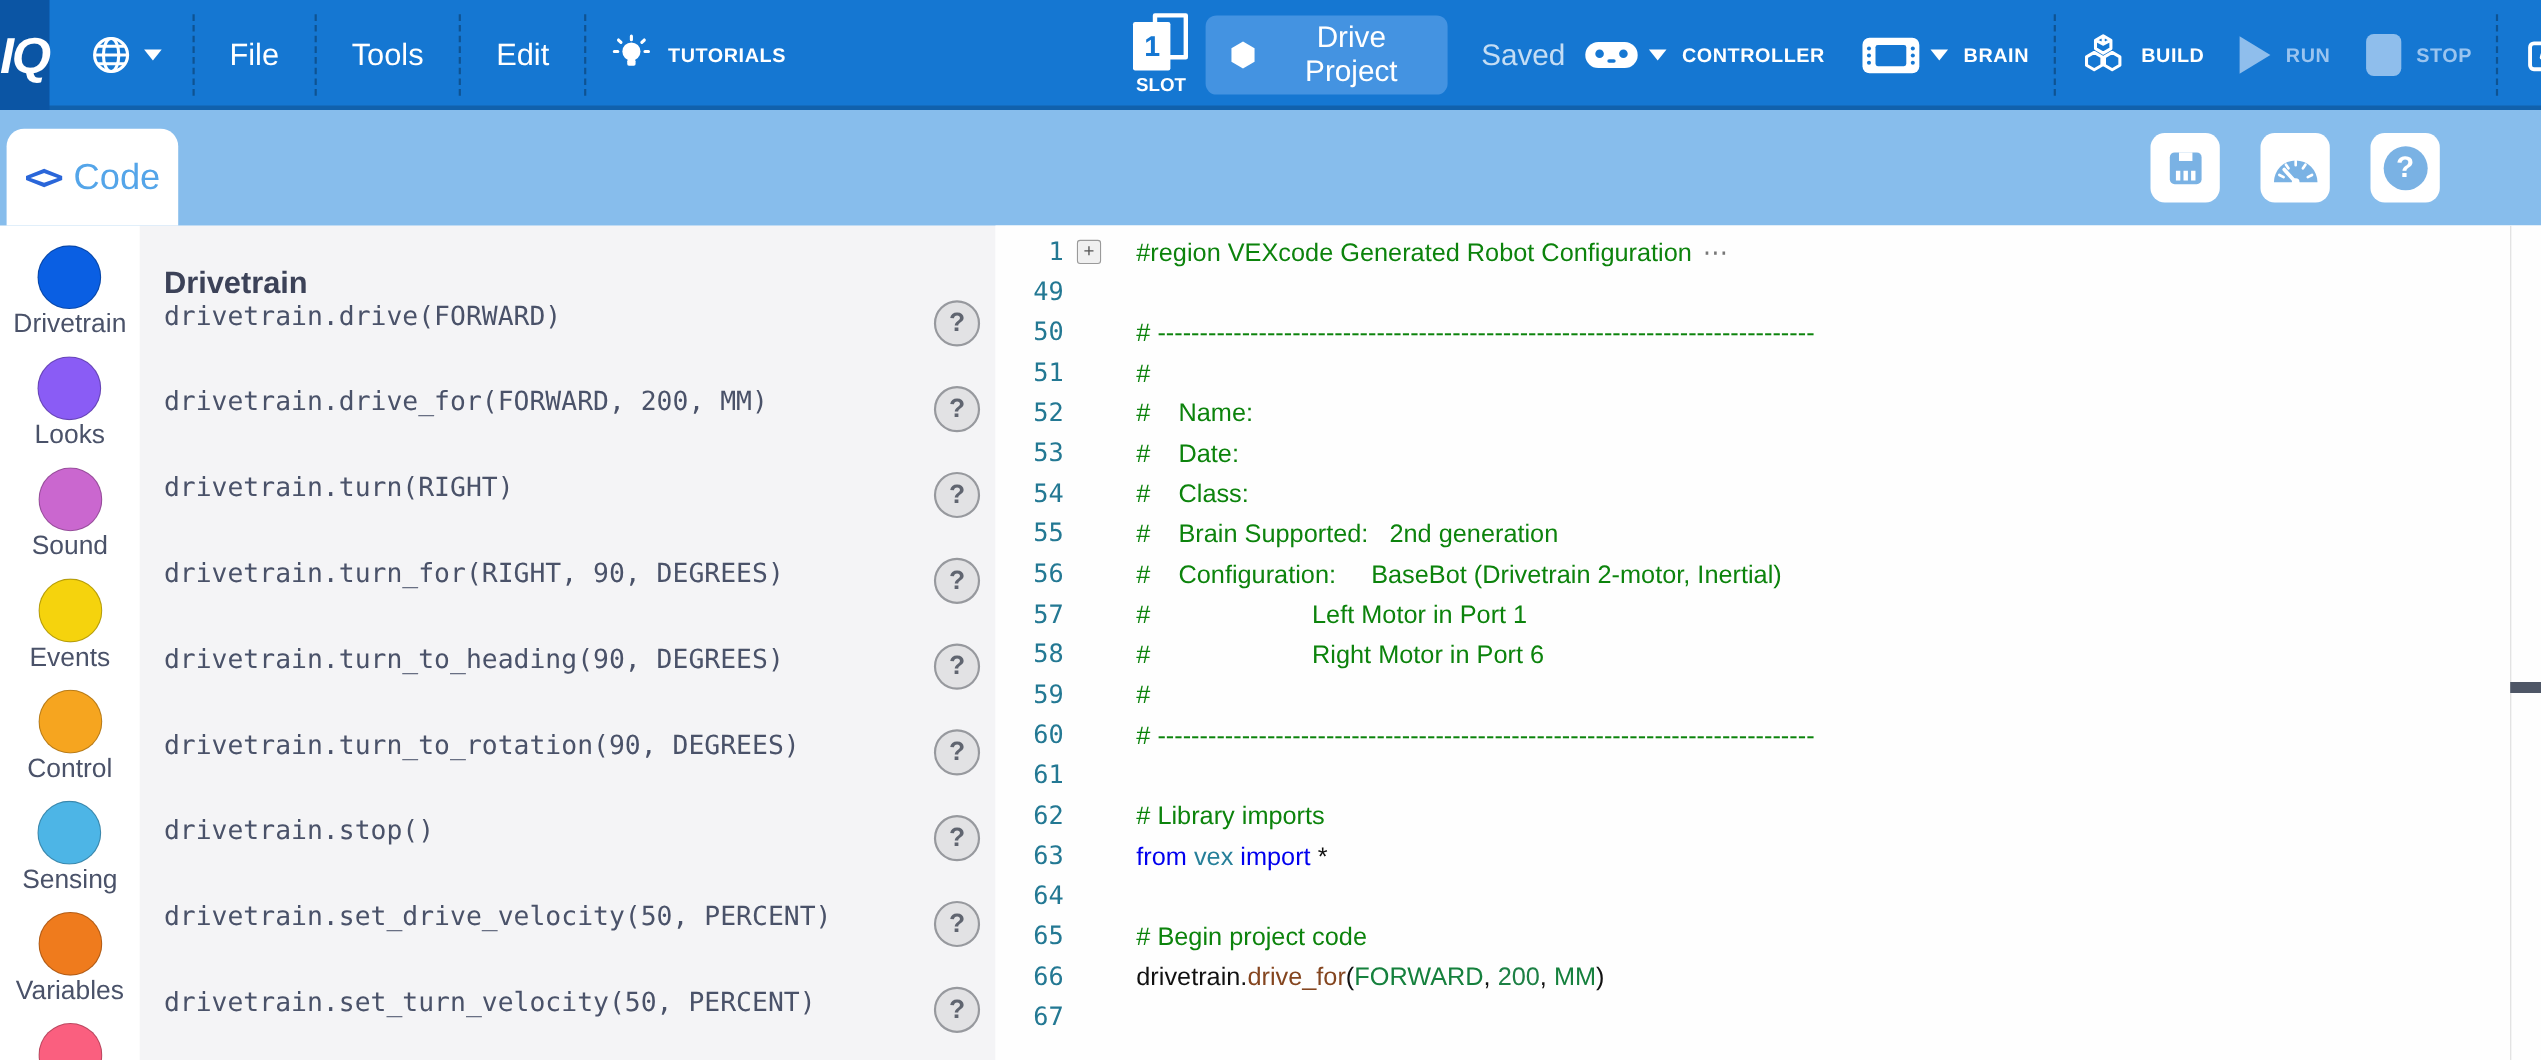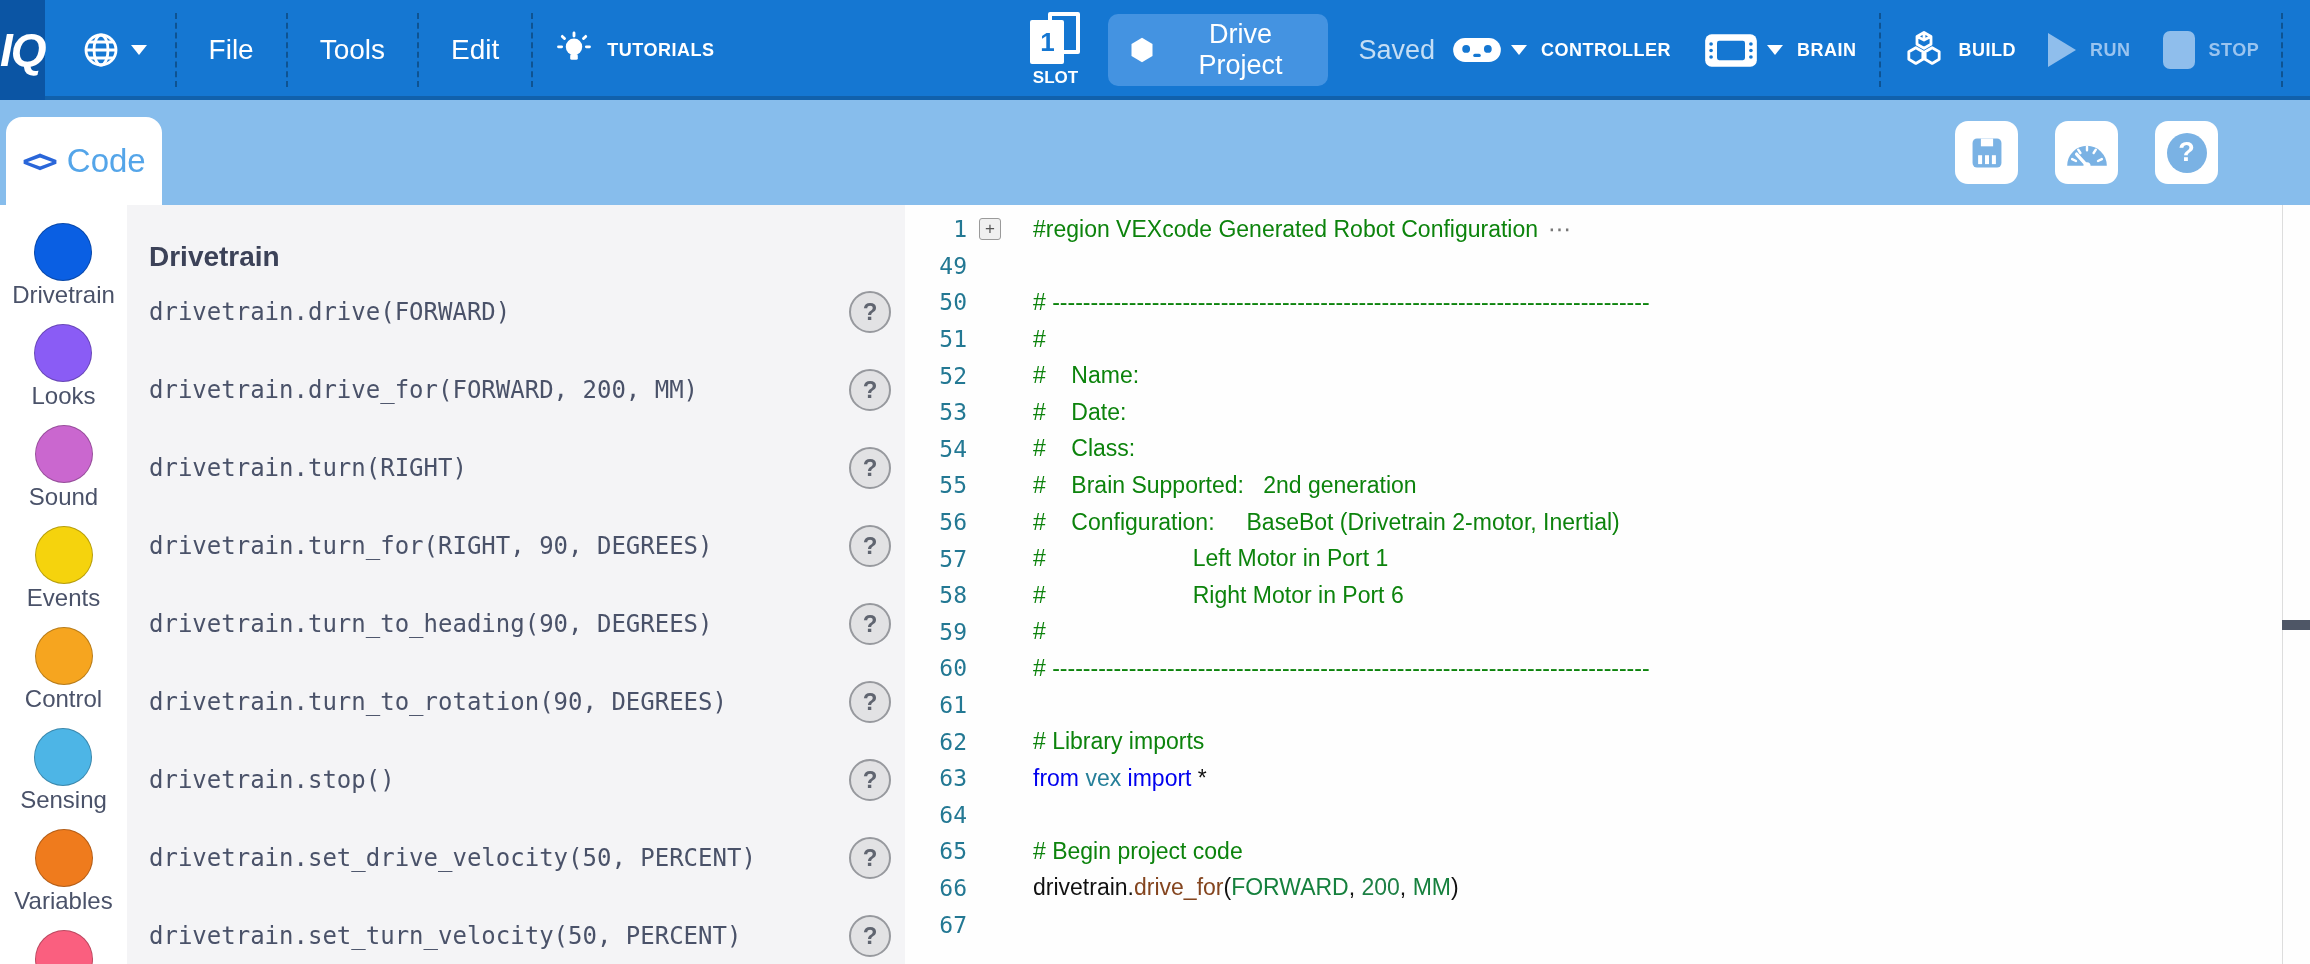--- a/index.html
+++ b/index.html
@@ -26,21 +26,21 @@
   .icon-row { display:flex; align-items:center; gap:8px; height:44px; }
 
   .center-group { display:flex; align-items:center; margin-left:300px; }
   .slot-btn { display:flex; flex-direction:column; align-items:center; gap:4px; background:none; border:none; cursor:pointer; }
   .slot-pages { position:relative; width:50px; height:52px; }
   .page-back { position:absolute; right:0; top:0; width:32px; height:42px; border:4px solid #fff; border-radius:2px; }
   .page-front { position:absolute; left:0; bottom:0; width:34px; height:44px; background:#fff; border-radius:2px;
                 display:flex; align-items:center; justify-content:center; }
   .page-front span { color:#1577D2; font-weight:800; font-size:26px; }
   .slot-btn .lbl { font-size:17px; font-weight:bold; color:#fff; }
-  .project-btn { margin-left:28px; width:220px; height:72px; background:#4493E1; border:none; border-radius:10px;
+  .project-btn { margin-left:16px; width:220px; height:72px; background:#4493E1; border:none; border-radius:10px;
                  display:flex; align-items:center; justify-content:flex-start; gap:16px; padding:0 20px;
                  color:#fff; font-size:27px; font-weight:500; cursor:pointer; font-family:inherit; }
   .saved { margin-left:30px; font-size:27px; color:rgba(255,255,255,0.75); }
 
   .right-tools { margin-left:auto; display:flex; align-items:center; padding-right:14px; }
 
   
   .subbar { height:105px; background:#87BDEC; position:relative; flex:0 0 auto; }
   .tab-code { position:absolute; left:6px; bottom:0; width:156px; height:88px; background:#fff;
               border-radius:16px 16px 0 0; display:flex; align-items:center; justify-content:center; gap:12px;
@@ -58,21 +58,21 @@
   .cat-sidebar { width:127px; background:#fff; padding-top:18px; display:flex; flex-direction:column; align-items:center; }
   .cat-item { display:flex; flex-direction:column; align-items:center; margin-bottom:17px; background:none; border:none; cursor:pointer; }
   .cat-circle { width:58px; height:58px; border-radius:50%; border:1px solid rgba(0,0,0,0.25); margin-bottom:2px; }
   .cat-label { font-size:24px; color:#4A5269; line-height:24px; font-family:inherit; }
   .c-drivetrain{background:#0A5FE3} .c-looks{background:#8A5CF5} .c-sound{background:#CA67CF}
   .c-events{background:#F5D30D} .c-control{background:#F6A51F} .c-sensing{background:#4DB5E6}
   .c-variables{background:#EF7B1D} .c-myblocks{background:#FA5F7F}
 
   .cmd-panel { width:778px; background:#F4F4F6; padding:36px 14px 0 22px; overflow:hidden; }
   .cmd-heading { font-size:28px; font-weight:bold; color:#3C4258; height:32px; line-height:32px; }
-  .cmd-row { height:78px; display:flex; align-items:center; }
+  .cmd-row { height:78px; display:flex; }
   .cmd-text { font-family:"DejaVu Sans Mono", monospace; font-size:24px; color:#4A5269; white-space:pre; }
   .cmd-help { margin-left:auto; width:42px; height:42px; border-radius:50%; background:#E2E2E4;
               border:2px solid #97999E; color:#606570; font-size:24px; font-weight:bold;
               display:flex; align-items:center; justify-content:center; cursor:pointer; flex:0 0 auto; }
 
   
   .editor { flex:1; background:#FEFEFE; position:relative; padding-top:6px; overflow:hidden; }
   .code-line { height:36.6px; display:flex; align-items:center; }
   .ln { width:62px; text-align:right; color:#237893; font-family:"DejaVu Sans Mono", monospace; font-size:23px; flex:0 0 auto; }
   .fold-col { width:46px; display:flex; justify-content:center; flex:0 0 auto; }

